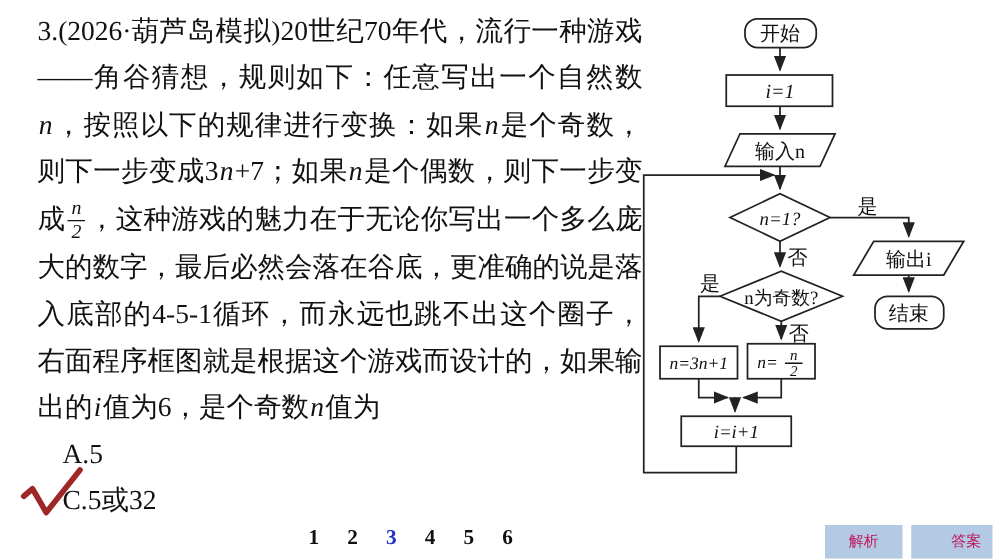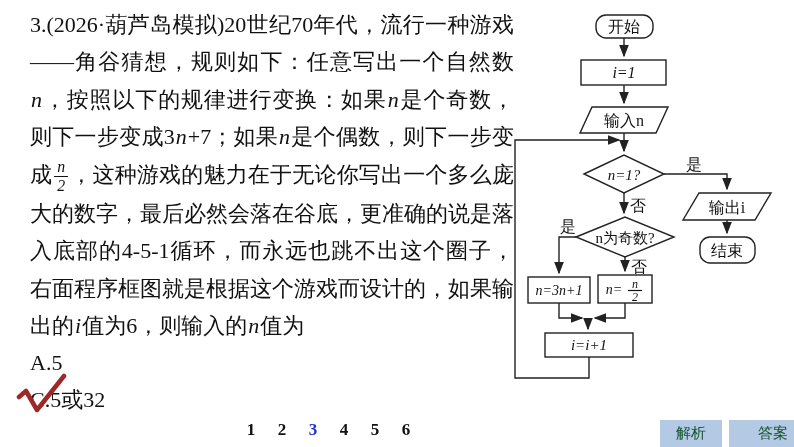--- a/index.html
+++ b/index.html
@@ -15,55 +15,55 @@
   .problem .mvar{font-style:italic;padding:0 1px;}
   .frac{
     display:inline-flex;flex-direction:column;align-items:center;
     vertical-align:middle;font-size:0.72em;line-height:1.12;
     font-style:italic;margin:0 2px;
   }
   .frac .num{border-bottom:1.5px solid #111;padding:0 3px;}
   .frac .den{padding:0 3px;}
   
   .options{position:absolute;left:30px;top:344px;width:482px;font-size:22px;}
-  .opt-row{display:flex;height:37px;align-items:center;}
+  .opt-row{display:flex;height:37px;align-items:center;margin-left:20px;}
   .opt-left{width:202px;}
   .opt-right{flex:1;}
   
   .check-wrap{position:absolute;left:16px;top:372px;width:54px;height:46px;pointer-events:none;}
   
   .pager{
     position:absolute;left:245px;top:420px;display:flex;gap:19px;
     font-weight:bold;font-size:17px;line-height:20px;
   }
   .pager .pg{width:12px;text-align:center;color:#111;cursor:pointer;}
   .pager .pg.active{color:#2230c8;}
   
   .actions{position:absolute;left:660px;top:420px;display:flex;gap:7px;}
   .action-btn{
-    height:27px;background:#b3c9e4;color:#14532d;
+    height:27px;background:#b3c9e4;color:#be185d;
     display:flex;align-items:center;justify-content:center;
-    font-family:Liberation Sans, sans-serif;font-size:15px;cursor:pointer;
+    font-family:Liberation Sans, sans-serif;font-size:12px;cursor:pointer;
   }
   .action-btn.analysis{width:62px;}
   .action-btn.answer{width:88px;}
   
   .flow{position:absolute;left:502px;top:0;}
   .flow .shape{fill:#ffffff;stroke:#222;stroke-width:1.4;}
   .flow .edge{fill:none;stroke:#222;stroke-width:1.4;}
   .flow text{fill:#111;font-family:"Liberation Serif","DejaVu Serif",serif;}
   .flow .math{font-style:italic;}
 </style>
 </head>
 <body>
 
 <div class="problem"><span>3.(2026·葫芦岛模拟)20世纪70年代，流行一种游戏——角谷猜想，规则如下：任意写出一个自然数</span><span class="mvar">n</span><span>，按照以下的规律进行变换：如果</span><span class="mvar">n</span><span>是个奇数，则下一步变成3</span><span class="mvar">n</span><span>+7；如果</span><span class="mvar">n</span><span>是个偶数，则下一步变成</span><span class="frac">
       <span class="num">n</span>
       <span class="den">2</span>
-    </span><span>，这种游戏的魅力在于无论你写出一个多么庞大的数字，最后必然会落在谷底，更准确的说是落入底部的4-5-1循环，而永远也跳不出这个圈子，右面程序框图就是根据这个游戏而设计的，如果输出的</span><span class="mvar">i</span><span>值为6，则输入的</span><span class="mvar">n</span><span>值为</span></div>
+    </span><span>，这种游戏的魅力在于无论你写出一个多么庞大的数字，最后必然会落在谷底，更准确的说是落入底部的4-5-1循环，而永远也跳不出这个圈子，右面程序框图就是根据这个游戏而设计的，如果输出的</span><span class="mvar">i</span><span>值为6，是个奇数</span><span class="mvar">n</span><span>值为</span></div>
 
 <div class="options">
   <div class="opt-row">
     <div class="opt-left">A.5</div>
   </div>
   <div class="opt-row">
     <div class="opt-left">C.5或32</div>
   </div>
 </div>
 

